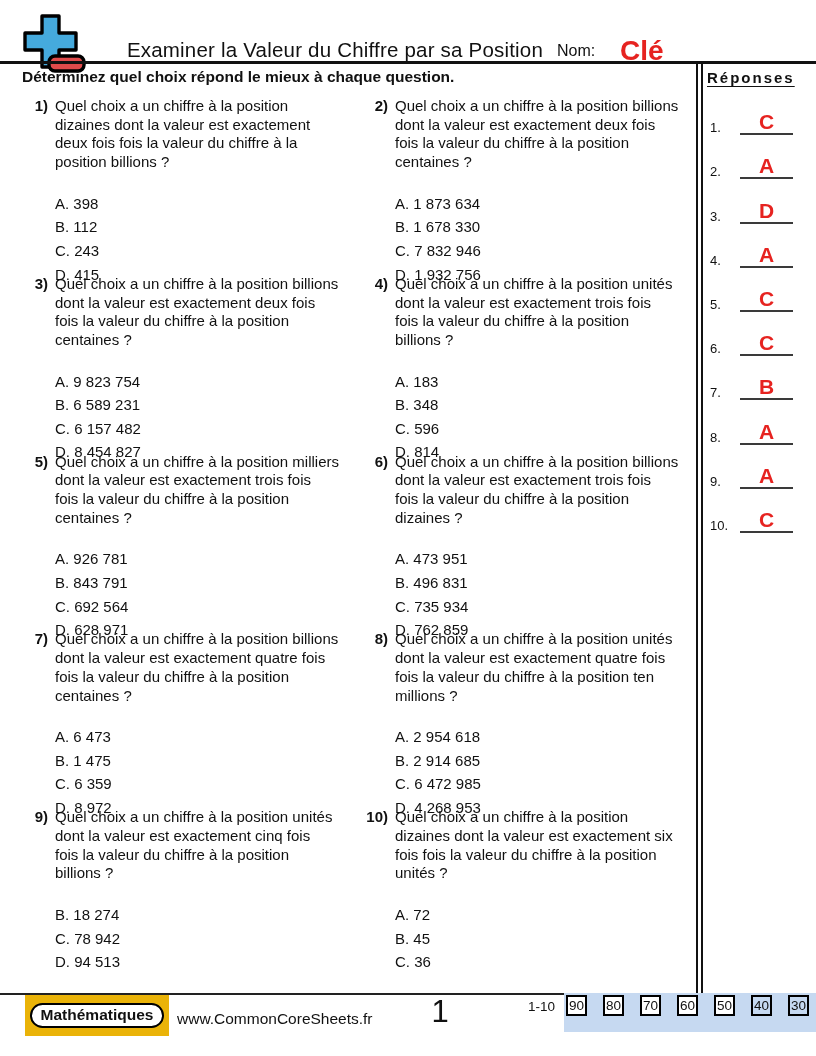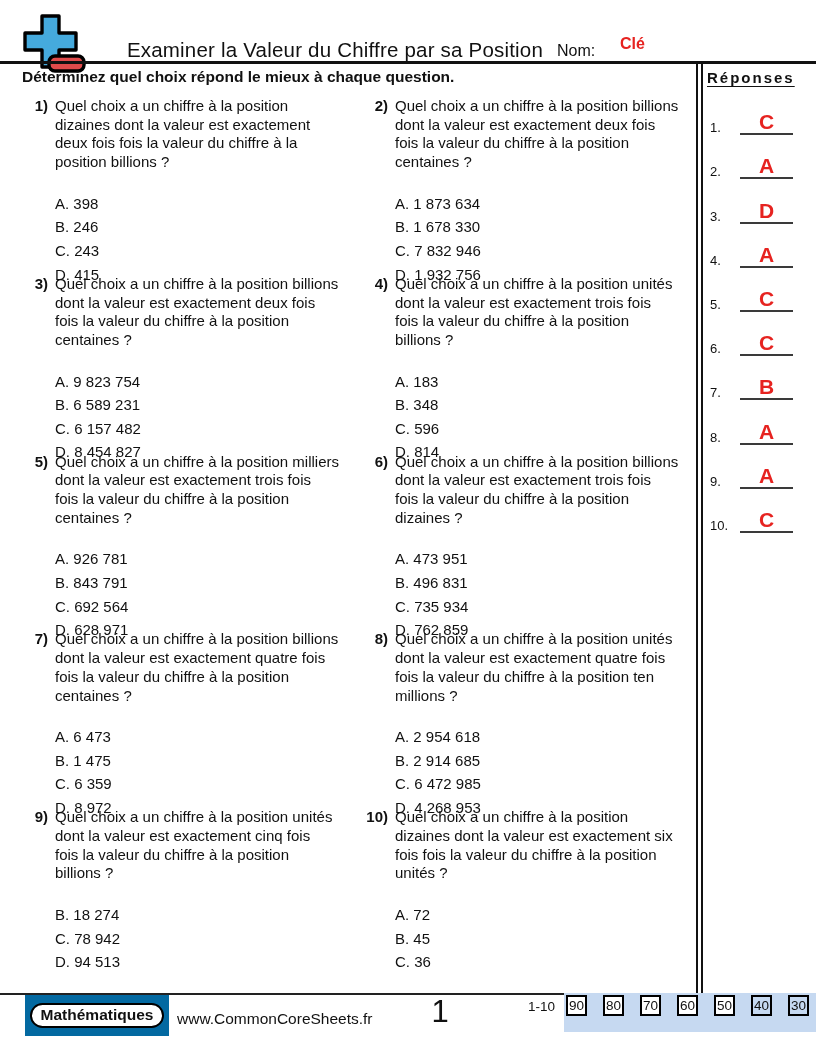--- a/index.html
+++ b/index.html
@@ -12,21 +12,21 @@
   *{margin:0;padding:0;box-sizing:border-box;}
   html,body{background:#fff;}
   body{font-family:"Liberation Sans", sans-serif;color:var(--ink);}
   .page{position:relative;width:816px;height:1056px;margin:0 auto;background:#fff;overflow:hidden;border-radius:8px;}
 
   
   .logo{position:absolute;left:20px;top:13px;width:74px;height:62px;}
   .title{position:absolute;left:110px;top:38px;width:450px;text-align:center;
          font-size:20.5px;letter-spacing:.2px;}
   .nom-label{position:absolute;left:557px;top:42px;font-size:16px;}
-  .nom-value{position:absolute;left:620px;top:35px;font-size:16px;font-weight:bold;color:var(--answer-red);}
+  .nom-value{position:absolute;left:620px;top:35px;font-size:28px;font-weight:bold;color:var(--answer-red);}
   .header-rule{position:absolute;left:0;top:61px;width:816px;height:3px;background:var(--ink);}
   .instruction{position:absolute;left:22px;top:68px;width:660px;font-size:15.5px;font-weight:bold;}
 
   
   .vdivider{position:absolute;left:696px;top:64px;width:7px;height:929px;
             border-left:2px solid var(--ink);border-right:2px solid var(--ink);}
 
   
   .questions{position:absolute;left:22px;top:97px;width:676px;
              display:grid;grid-template-columns:340px 336px;grid-auto-rows:177.8px;}
@@ -42,21 +42,21 @@
   .answers-title{margin:5px 0 0 4px;font-size:15px;font-weight:bold;letter-spacing:2px;
                  text-decoration:underline;text-underline-offset:3px;}
   .answers-list{margin-top:5px;}
   .ans-row{height:44.2px;display:flex;align-items:flex-end;padding-left:7px;}
   .ans-num{width:23px;font-size:13px;line-height:15px;}
   .ans-blank{width:53px;margin-left:7px;border-bottom:2px solid #3a3a3a;text-align:center;}
   .ans-letter{font-size:21px;line-height:23px;font-weight:bold;color:var(--answer-red);}
 
   
   .footer-rule{position:absolute;left:0;top:993px;width:816px;height:2px;background:#222;}
-  .brand-box{position:absolute;left:25px;top:995px;width:144px;height:41px;background:#0369a1;
+  .brand-box{position:absolute;left:25px;top:995px;width:144px;height:41px;background:#eab308;
              display:flex;align-items:center;justify-content:center;}
   .brand-pill{background:#fff;border:2px solid #000;border-radius:18px;padding:1px 9px 2px;
               font-weight:bold;font-size:15.5px;white-space:nowrap;}
   .site{position:absolute;left:177px;top:1010px;font-size:15.5px;}
   .page-num{position:absolute;left:400px;top:994px;width:80px;text-align:center;
             font-size:31px;font-weight:400;}
   .score-label{position:absolute;left:528px;top:999px;font-size:13.5px;}
   .score-table{position:absolute;left:564px;top:993px;display:flex;background:var(--score-blue);
                padding:2px 3px 16px 2px;}
   .score-cell{width:21px;height:21px;border:2px solid #000;margin-left:16px;
@@ -87,21 +87,21 @@
 
     <section class="q">
       <span class="q-num">1)</span>
       <div class="q-body">
         <p class="q-text">Quel choix a un chiffre à la position
 dizaines dont la valeur est exactement
 deux fois fois la valeur du chiffre à la
 position billions ?</p>
         <div class="q-choices">
           <div class="q-choice">A. 398</div>
-          <div class="q-choice">B. 246</div>
+          <div class="q-choice">B. 112</div>
           <div class="q-choice">C. 243</div>
           <div class="q-choice">D. 415</div>
         </div>
       </div>
     </section>
 
     <section class="q">
       <span class="q-num">2)</span>
       <div class="q-body">
         <p class="q-text">Quel choix a un chiffre à la position billions

